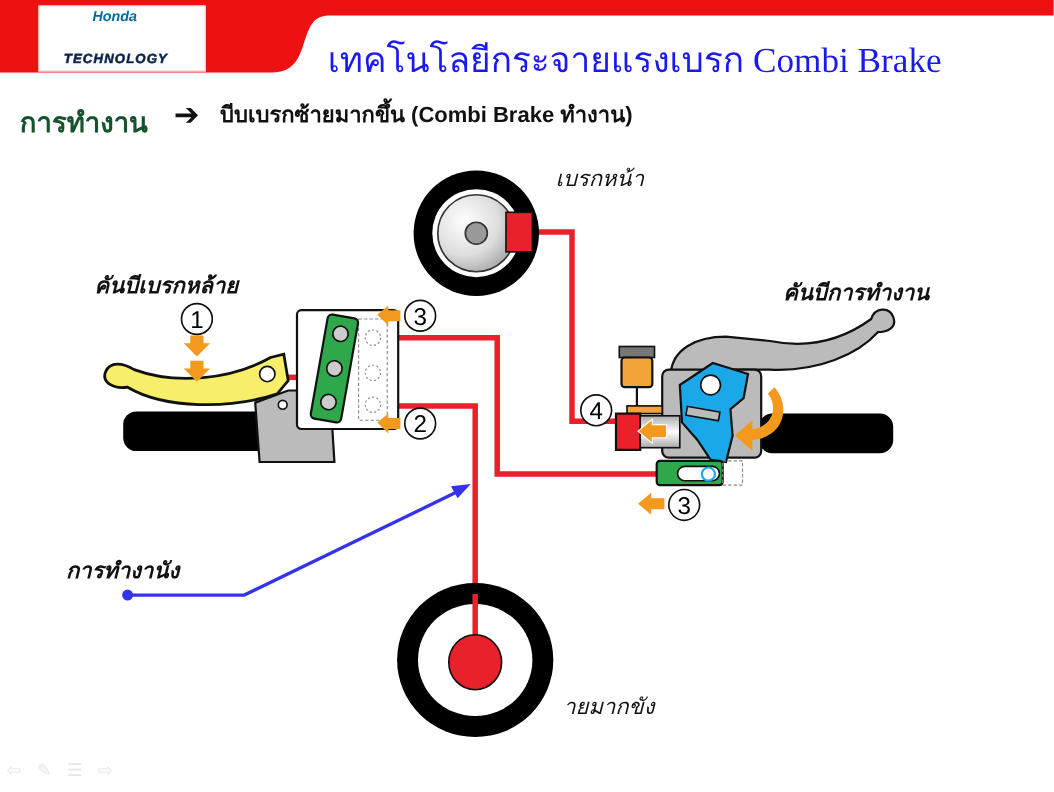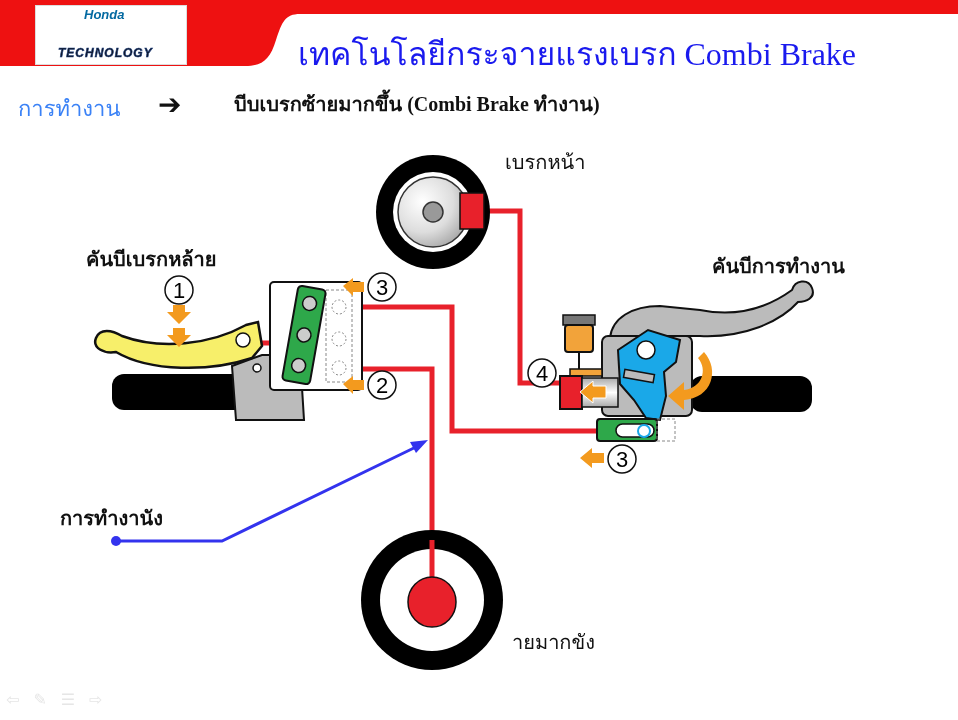--- a/index.html
+++ b/index.html
@@ -4,24 +4,24 @@
 <style>
   html,body{margin:0;padding:0;background:#fff;}
   body{width:958px;height:720px;position:relative;overflow:hidden;font-family:"DejaVu Serif","Liberation Serif",serif;}
   .abs{position:absolute;}
   #banner{left:0;top:0;width:958px;height:70px;}
   #logo{left:35px;top:5px;width:150px;height:58px;background:#fff;border:1px solid #ddd;}
   .logo-honda{position:absolute;left:48px;top:1px;font-family:"Liberation Sans",sans-serif;font-style:italic;font-weight:bold;font-size:13px;color:#0369a1;}
   .logo-smart{position:absolute;left:6px;top:8px;font-family:"Liberation Sans",sans-serif;font-style:italic;font-weight:bold;font-size:34px;letter-spacing:-1px;color:#fff;-webkit-text-stroke:2px #111;line-height:34px;}
   .logo-tech{position:absolute;left:22px;top:40px;font-family:"Liberation Sans",sans-serif;font-style:italic;font-weight:bold;font-size:12px;letter-spacing:1px;color:#0f172a;-webkit-text-stroke:0.6px #1b3c7a;}
   #title{left:298px;top:28px;font-family:"Liberation Serif",serif;font-size:32px;color:#1a1aee;white-space:nowrap;}
-  #subtitle-label{left:18px;top:91px;font-family:"Liberation Serif",serif;font-weight:normal;font-size:22px;color:#3b82f6;white-space:nowrap;}
+  #subtitle-label{left:18px;top:91px;font-family:"Liberation Serif",serif;font-weight:bold;font-size:25px;color:#14532d;white-space:nowrap;}
   #subtitle-arrow{left:158px;top:88px;font-size:28px;color:#111;}
-  #subtitle-text{left:200px;top:88px;font-family:Liberation Serif, serif;font-weight:bold;font-size:20px;color:#111;white-space:nowrap;margin-left:34px;}
-  .lbl{font-family:"Liberation Serif",serif;color:#111;white-space:nowrap;}
+  #subtitle-text{left:200px;top:88px;font-family:Liberation Sans, sans-serif;font-weight:bold;font-size:20px;color:#111;white-space:nowrap;}
+  .lbl{font-family:"Liberation Serif",serif;color:#111;white-space:nowrap;font-style:italic;}
   #lbl-front{left:505px;top:146px;font-size:20px;}
   #lbl-left{left:86px;top:243px;font-size:20px;font-weight:bold;}
   #lbl-right{left:712px;top:250px;font-size:20px;font-weight:bold;}
   #lbl-cable{left:60px;top:502px;font-size:20px;font-weight:bold;}
   #lbl-rear{left:512px;top:626px;font-size:20px;}
   .num{font-family:"Liberation Sans",sans-serif;font-size:22px;color:#111;text-anchor:middle;}
   #nav{left:6px;top:690px;display:flex;gap:14px;}
   #nav span{color:#e6e6e6;font-size:16px;font-family:"DejaVu Sans",sans-serif;}
 </style>
 </head>

